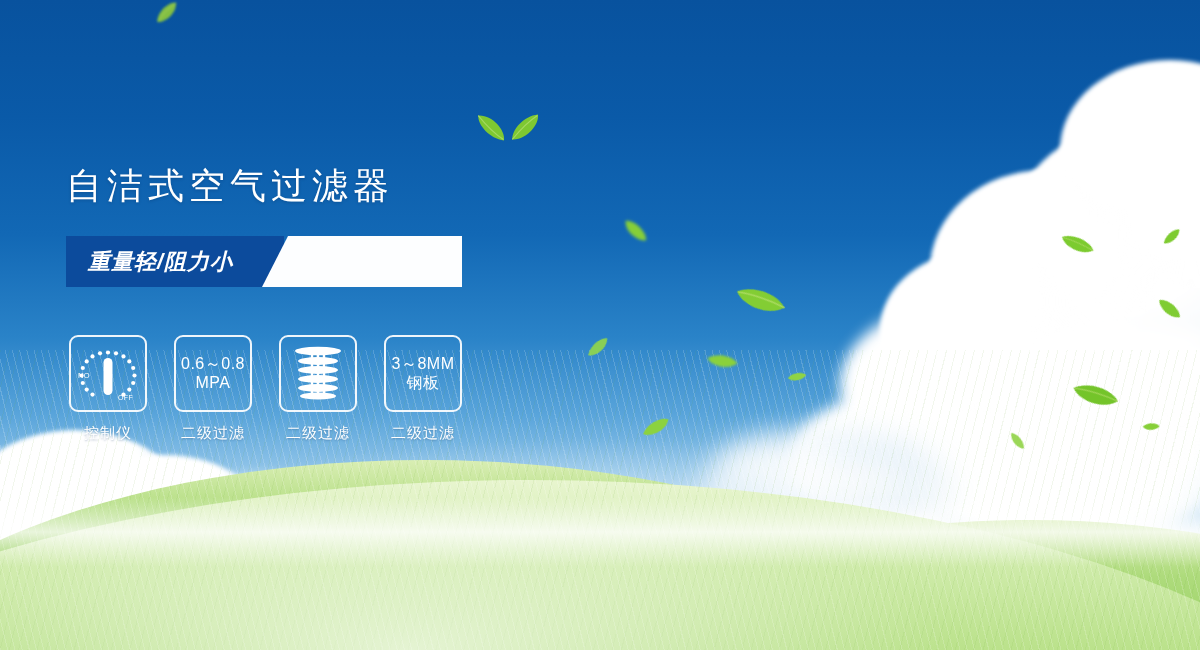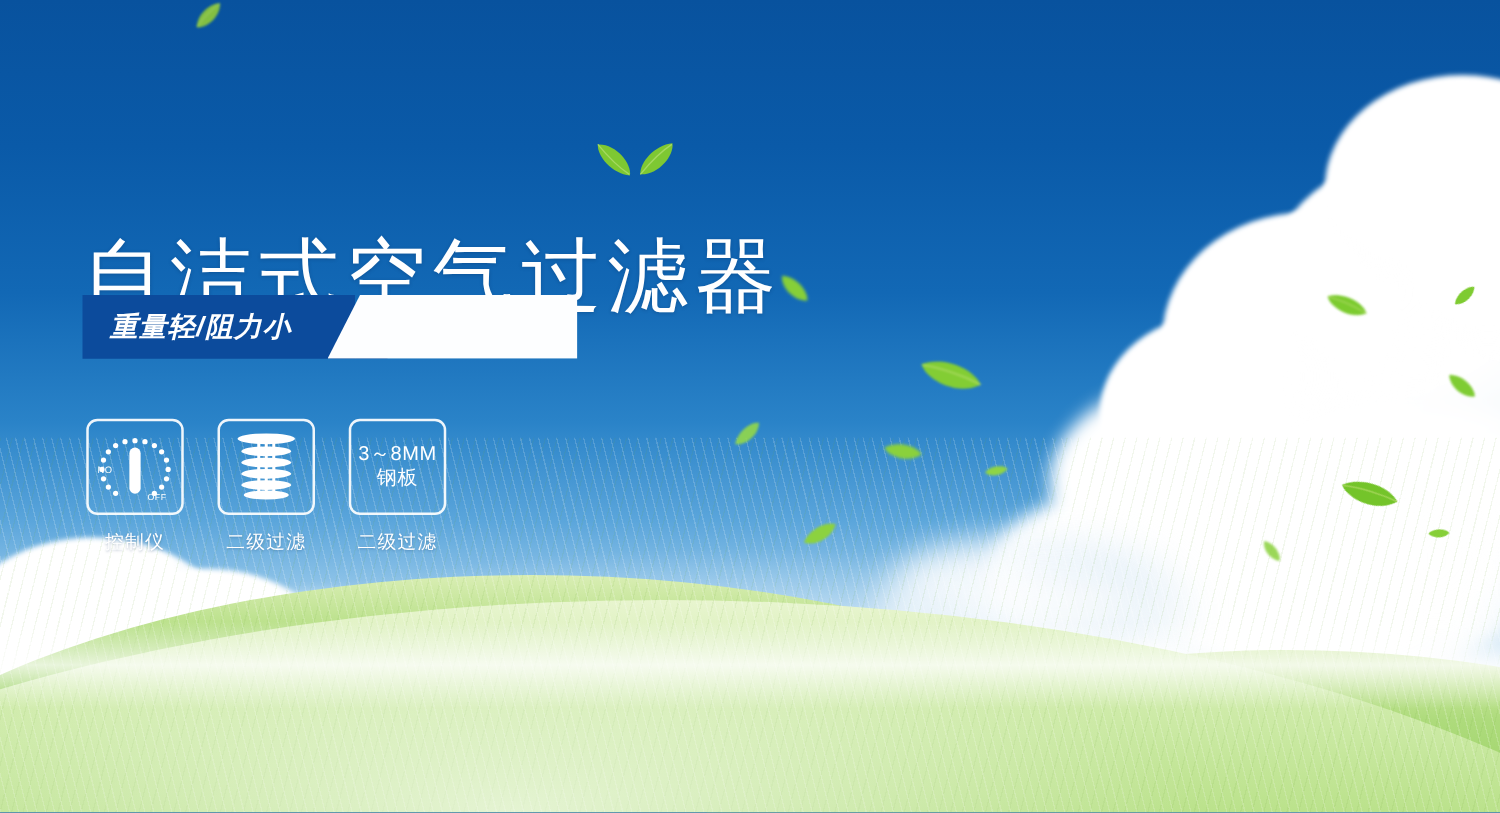--- a/index.html
+++ b/index.html
@@ -63,21 +63,21 @@
 
   
   .leaf{position:absolute;pointer-events:none;}
   .leaf svg{display:block;}
 
   
   #content{position:absolute;left:0;top:0;width:1200px;height:650px;}
 
   #title{
     position:absolute;left:66px;top:144px;
-    font-size:65px;letter-spacing:5px;color:#ffffff;
+    font-size:36px;letter-spacing:5px;color:#ffffff;
     font-weight:300;line-height:1;
     text-shadow:0 1px 3px rgba(0,30,70,.25);
     white-space:nowrap;
   }
 
   #subbar{position:absolute;left:66px;top:236px;height:51px;width:396px;font-style:italic;}
   #subbar .segLeft{
     position:absolute;left:0;top:0;height:51px;width:218px;
     background:#0c4b9c;
   }
@@ -302,20 +302,29 @@
                 <circle cx="19.5" cy="53.6" r="2.1"></circle>
             </g>
             <rect x="30.5" y="17" width="9" height="37" rx="4.5" fill="#ffffff"></rect>
             <text x="5" y="37" font-family="'Liberation Sans',sans-serif" font-size="7.5" fill="#ffffff" letter-spacing=".4">NO</text>
             <text x="45" y="59" font-family="'Liberation Sans',sans-serif" font-size="7" fill="#ffffff" letter-spacing=".4">OFF</text>
           </svg>
         </div>
         <div class="flabel">控制仪</div>
       </div>
 
+      <div class="feature">
+        <div class="fbox">
+          <div class="ftext">
+            <span>0.6～0.8</span>
+            <span class="l2">MPA</span>
+          </div>
+        </div>
+        <div class="flabel">二级过滤</div>
+      </div>
 
       <div class="feature">
         <div class="fbox">
           <svg width="62" height="60" viewBox="0 0 62 60">
             <g fill="none" stroke="#ffffff" stroke-width="2.4">
               <path d="M25 6 v46 M31 6 v46 M37 6 v46"></path>
             </g>
             <g fill="#ffffff">
               <ellipse cx="31" cy="7" rx="23" ry="4.3"></ellipse>
               <ellipse cx="31" cy="17" rx="20" ry="3.9"></ellipse>

